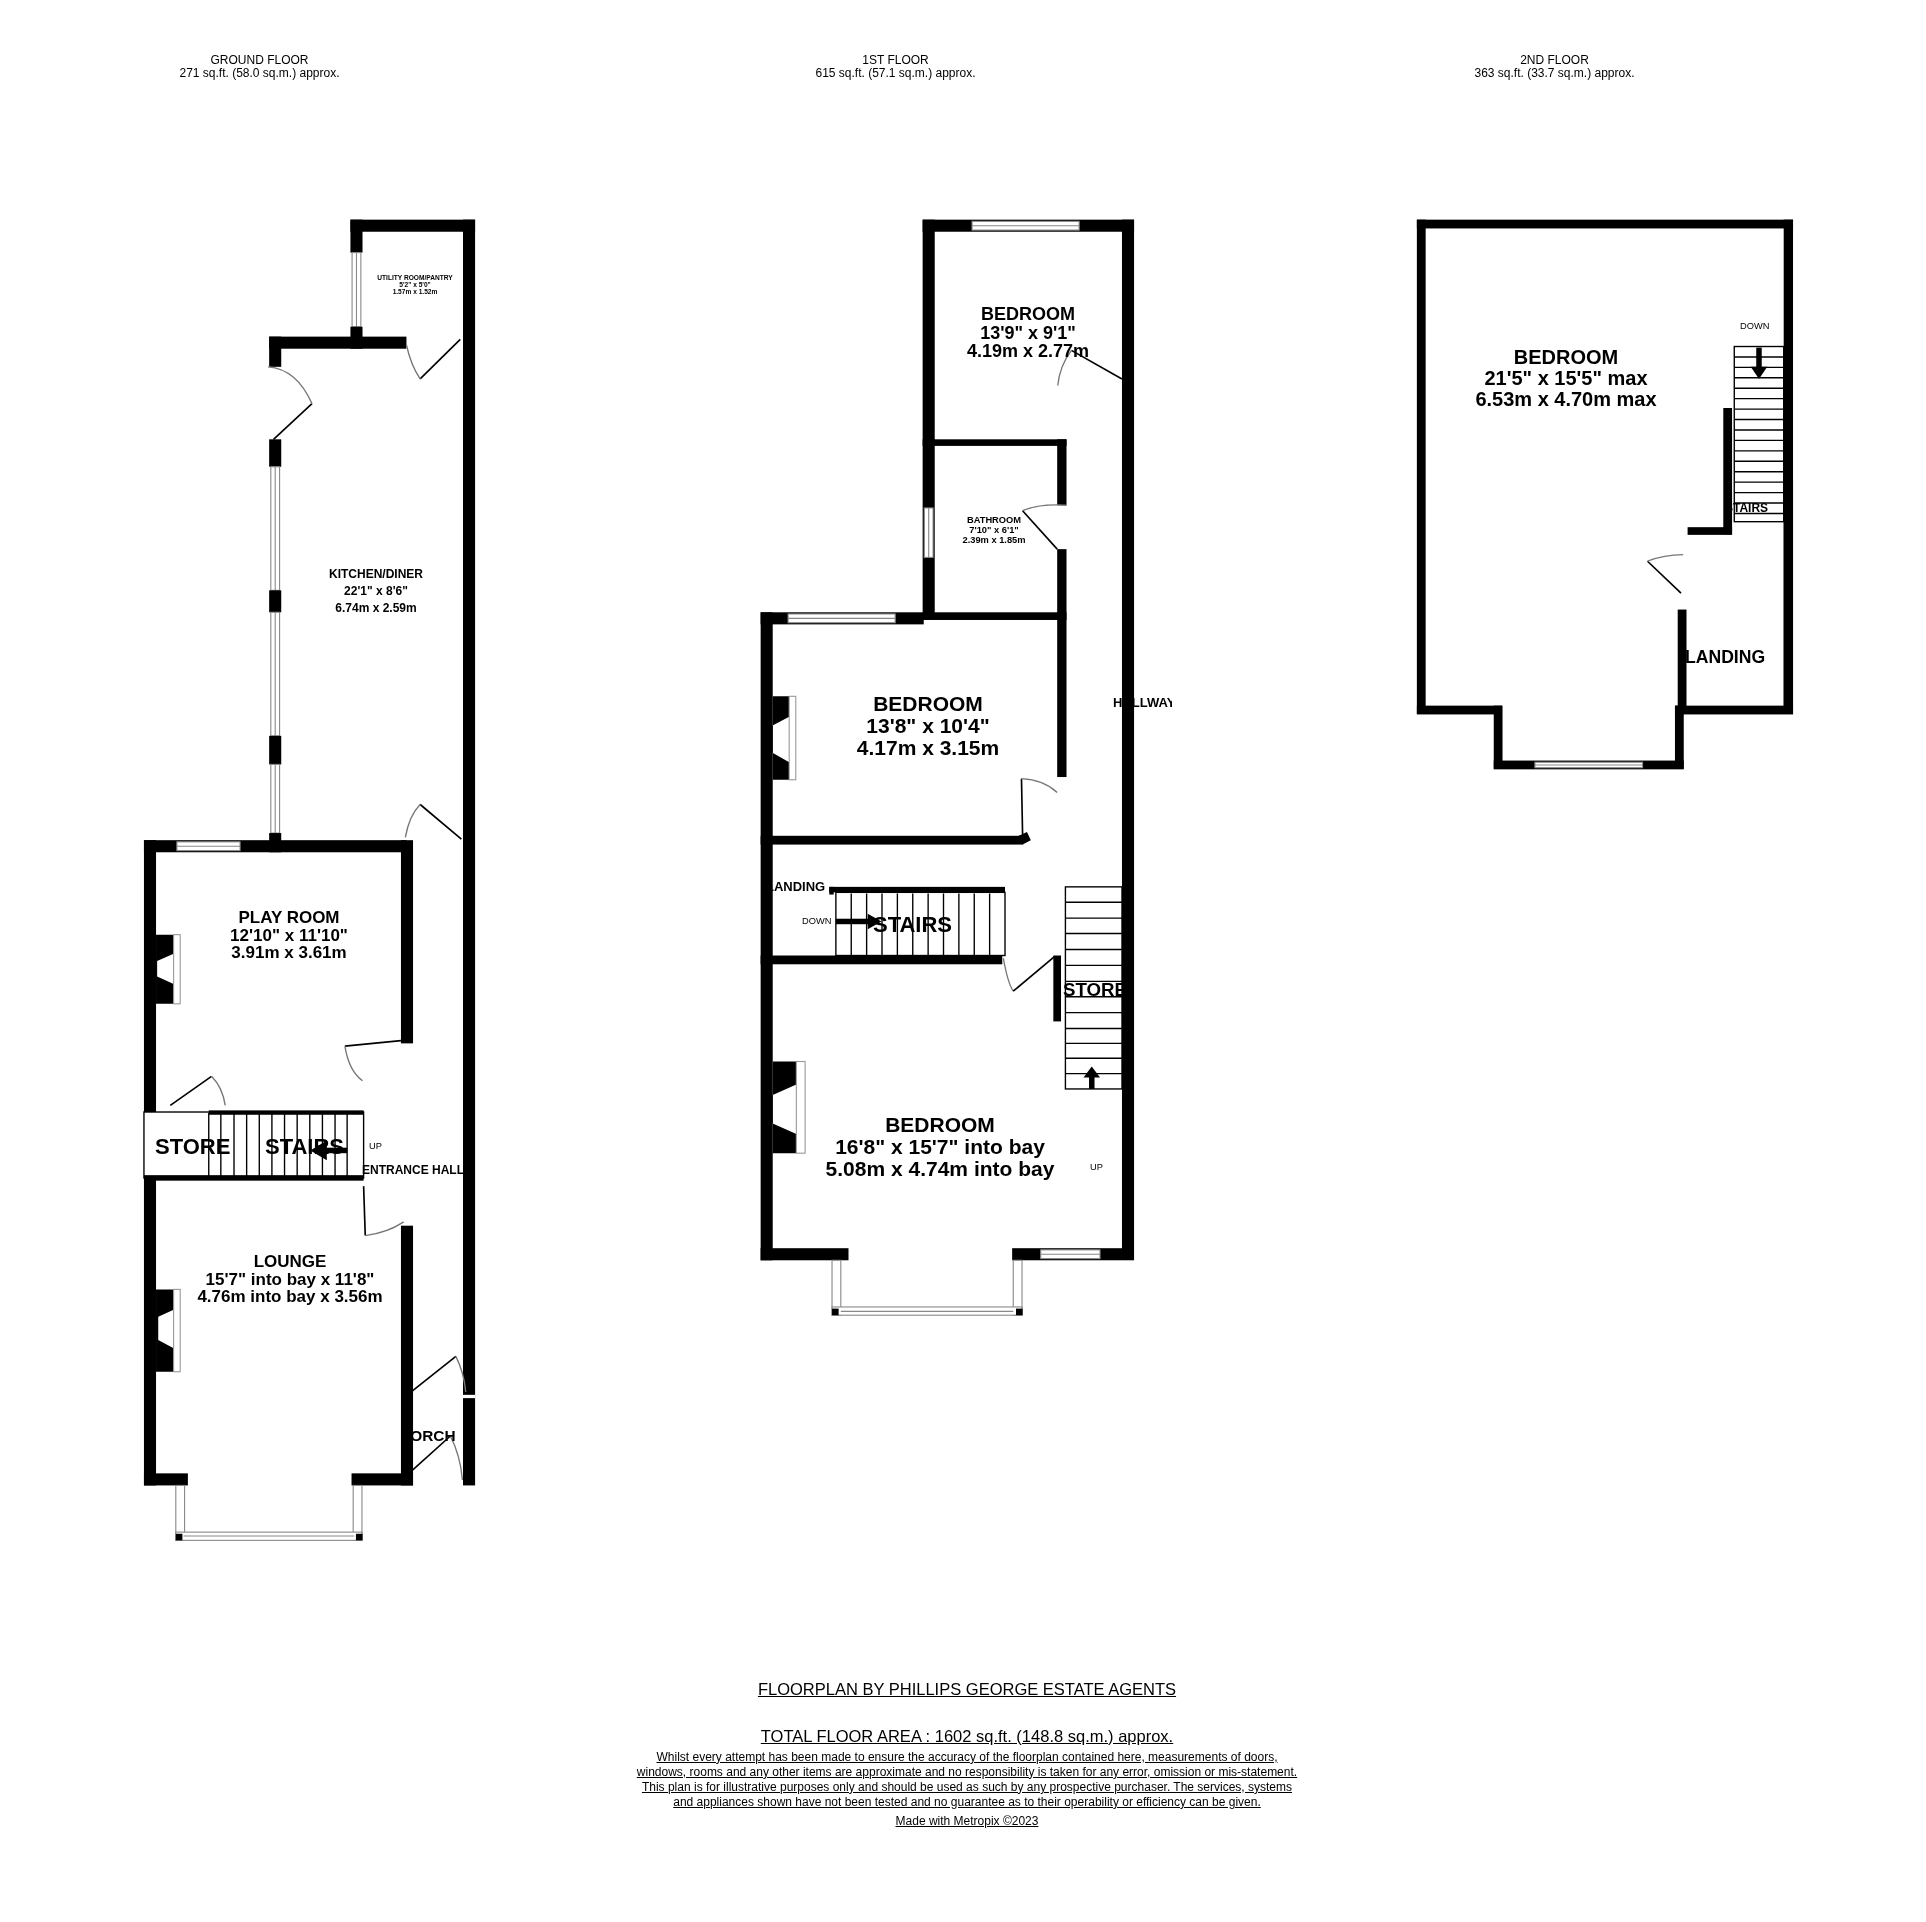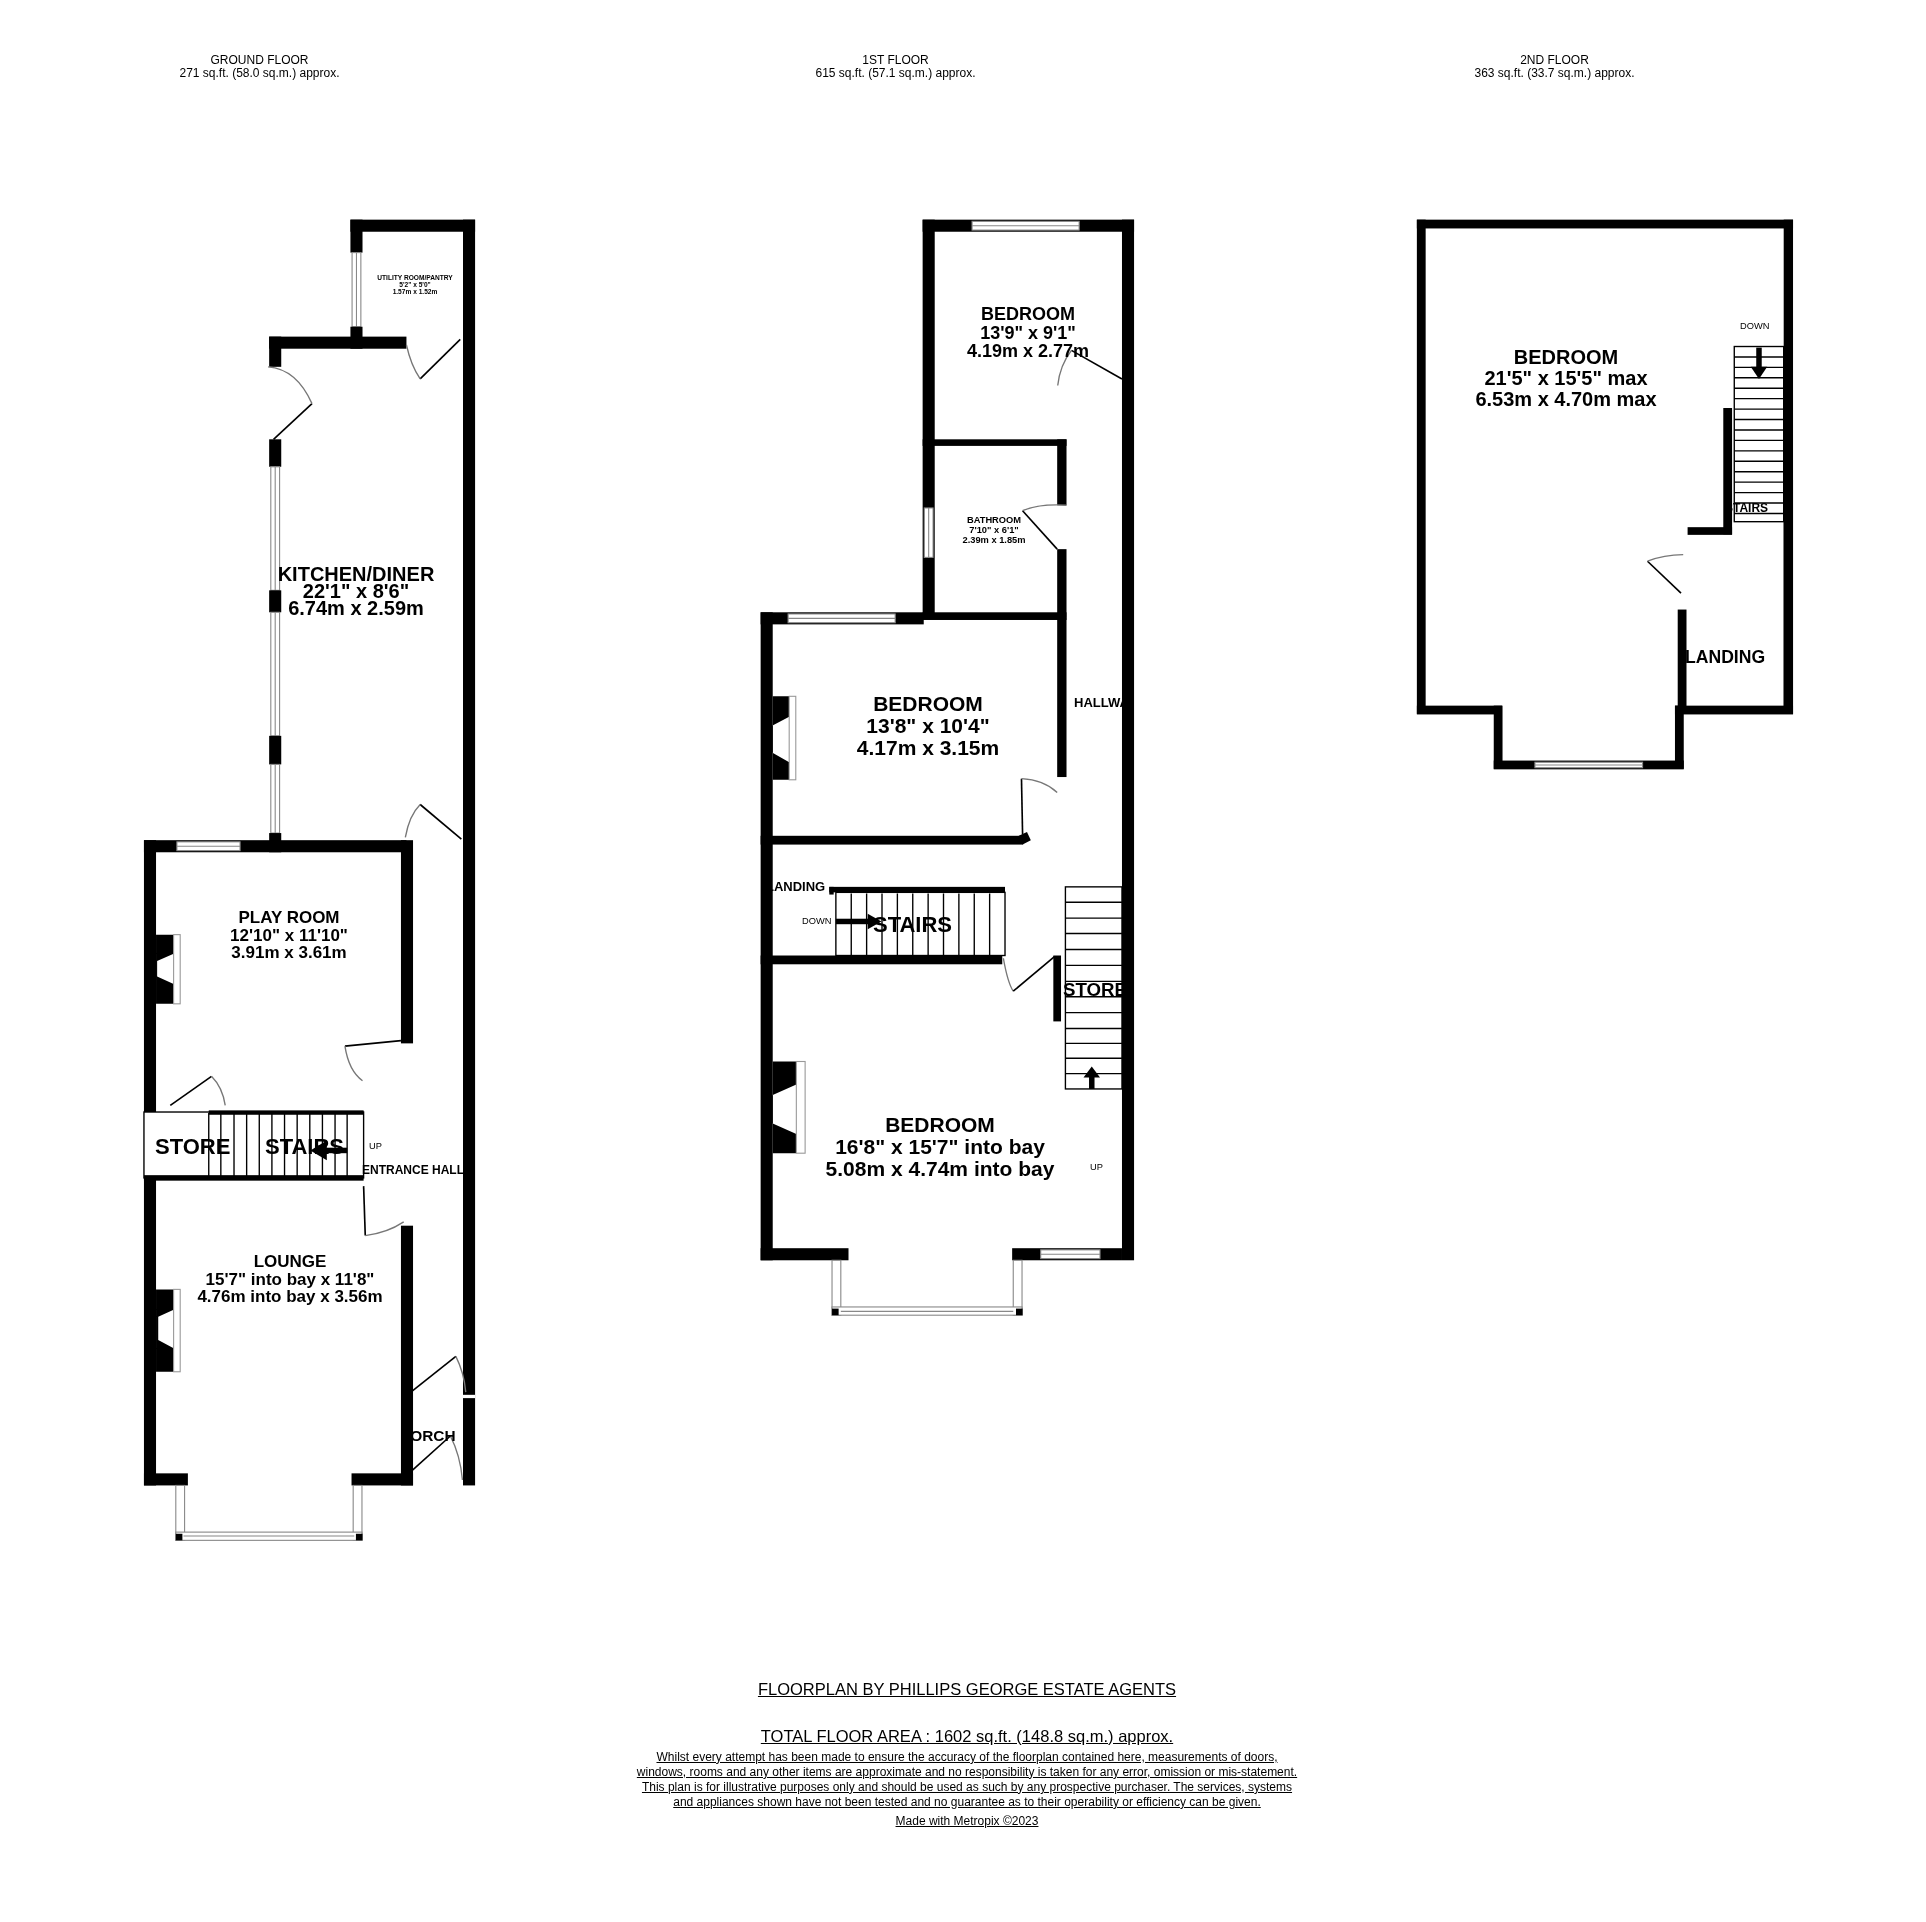--- a/index.html
+++ b/index.html
@@ -276,21 +276,21 @@
     <path class="arc" d="M3000 1022 Q3030 1010 3065 1010"></path>
     <rect class="wall" x="3248" y="874" width="17" height="426"></rect>
   </g>
 </svg>
 
 <div class="room-label xs" style="left:415px; top:274px;">
   <span>UTILITY ROOM/PANTRY</span>
   <span>5'2"  x 5'0"</span>
   <span>1.57m  x 1.52m</span>
 </div>
-<div class="room-label" style="left:356px; top:566px; font-size:20px; line-height:17px;text-align:center;">
+<div class="room-label" style="left:376px; top:566px; font-size:12px; line-height:17px;text-align:center;">
   <span>KITCHEN/DINER</span>
   <span>22'1"  x 8'6"</span>
   <span>6.74m  x 2.59m</span>
 </div>
 <div class="room-label" style="left:289px; top:909px; font-size:17px; line-height:17.6px;">
   <span>PLAY ROOM</span>
   <span>12'10"  x 11'10"</span>
   <span>3.91m  x 3.61m</span>
 </div>
 <div class="room-label" style="left:290px; top:1253px; font-size:17px; line-height:17.6px;">
@@ -317,21 +317,21 @@
 <div class="room-label lg" style="left:928px; top:693px;">
   <span>BEDROOM</span>
   <span>13'8"  x 10'4"</span>
   <span>4.17m  x 3.15m</span>
 </div>
 <div class="room-label lg" style="left:940px; top:1114px;">
   <span>BEDROOM</span>
   <span>16'8"  x 15'7" into bay</span>
   <span>5.08m  x 4.74m into bay</span>
 </div>
-<div class="tag-md" style="left:1074px; top:695px; font-size:13px; width:59px; overflow:hidden;">HALLWAY</div>
+<div class="tag-md" style="left:1113px; top:695px; font-size:13px; width:59px; overflow:hidden;">HALLWAY</div>
 <div class="tag-md" style="left:766px; top:879px; font-size:13px; width:63px; overflow:hidden; direction:rtl; text-align:left;">LANDING</div>
 <div class="tag" style="left:873px; top:912px;">STAIRS</div>
 <div class="tag-sm" style="left:802px; top:916px;">DOWN</div>
 <div class="tag-md" style="left:1063px; top:979px; font-size:18.7px; width:59px; overflow:hidden;">STORE</div>
 <div class="tag-sm" style="left:1090px; top:1162px;">UP</div>
 
 <div class="room-label" style="left:1566px; top:347px; font-size:20px; line-height:21px;">
   <span>BEDROOM</span>
   <span>21'5"  x 15'5" max</span>
   <span>6.53m  x 4.70m max</span>

